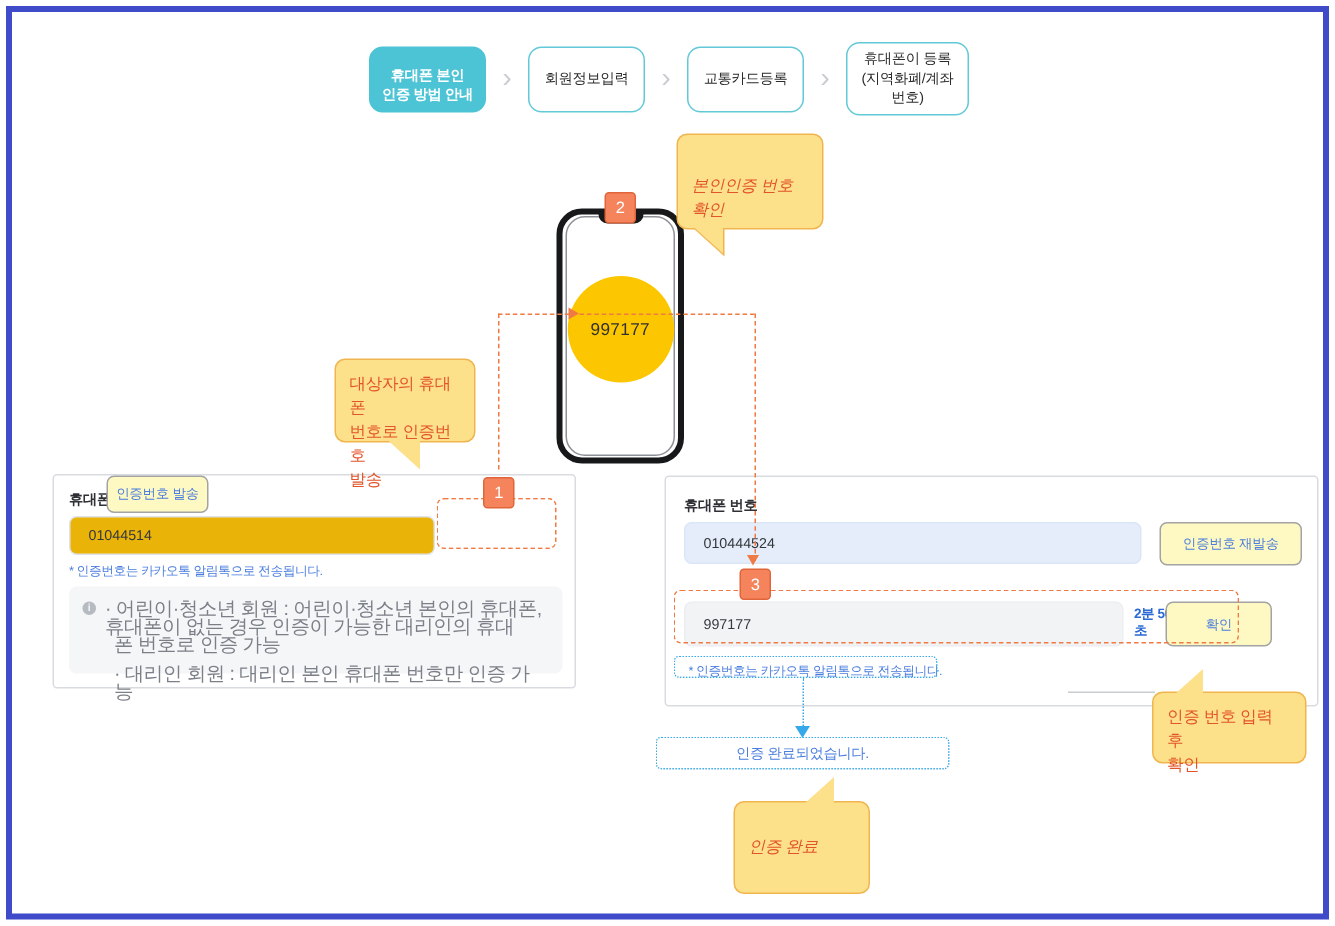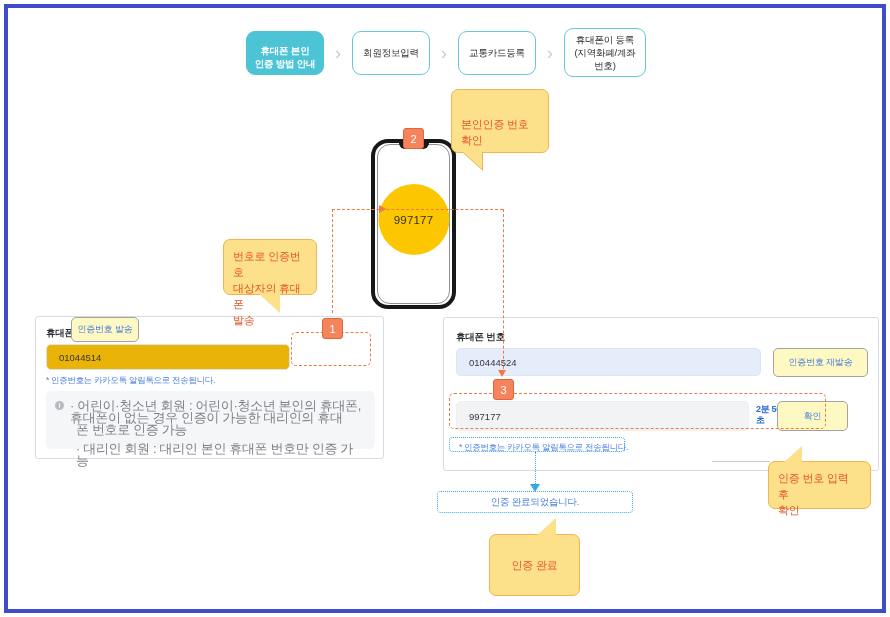--- a/index.html
+++ b/index.html
@@ -337,21 +337,21 @@
     <div class="chev">›</div>
     <div class="step-chip idle wide">
       <div>
         <div>휴대폰이 등록</div>
         <div>(지역화폐/계좌</div>
         <div>번호)</div>
       </div>
     </div>
   </div>
 
-  <div class="bubble" style="left:451px; top:89px; width:98px; height:64px;">
+  <div class="bubble" style="left:451px; top:89px; width:98px; height:64px;font-style:italic;">
     <div style="margin-top:18px;">본인인증 번호 확인</div>
     <div class="tail" style="left:10px; bottom:-17px; border-width:18px 0 0 20px; border-color:#fde08a transparent transparent transparent;"></div>
     <div class="tail" style="left:10px; bottom:-19px; border-width:19px 0 0 21px; border-color:#f0b54f transparent transparent transparent; z-index:-1;"></div>
   </div>
 
   <div class="phone">
     <div class="phone-notch">
       <div class="phone-notch-dot"></div>
     </div>
     <div class="phone-circle">
@@ -362,22 +362,22 @@
 
   <div class="dash-orange-h" style="left:332px; top:209px; width:171px;"></div>
   <div class="arrow-orange-r" style="left:379px; top:205px;"></div>
 
   <div class="dash-orange-v" style="left:332px; top:209px; height:104px;"></div>
 
   <div class="dash-orange-v" style="left:503px; top:209px; height:165px;"></div>
   <div class="arrow-orange-d" style="left:498px; top:370px;"></div>
 
   <div class="bubble" style="left:223px; top:239px; width:94px; height:56px;">
+    <div>대상자의 휴대폰</div>
     <div>번호로 인증번호</div>
-    <div>대상자의 휴대폰</div>
     <div>발송</div>
     <div class="tail" style="left:34px; bottom:-19px; border-width:20px 0 0 22px; border-color:#fde08a transparent transparent transparent;"></div>
   </div>
 
   <div class="panel" style="left:35px; top:316px; width:349px; height:143px;">
     <div class="panel-label" style="position:absolute; left:10px; top:10px;">휴대폰 번호</div>
     <div class="field" style="position:absolute; left:10px; top:27px; width:244px; height:26px;">01044514</div>
     <div class="btn-outline" style="position:absolute; left:296px; top:327px; width:68px; height:25px; margin-left:-261px; margin-top:-327px;">인증번호 발송</div>
     <div class="note" style="position:absolute; left:10px; top:58px;">* 인증번호는 카카오톡 알림톡으로 전송됩니다.</div>
     <div class="infobox" style="position:absolute; left:10px; top:74px; width:329px; height:58px;">
@@ -417,18 +417,18 @@
     <div>인증 번호 입력 후</div>
     <div>확인</div>
     <div class="tail" style="left:14px; top:-16px; border-width:0 0 17px 19px; border-color:transparent transparent #fde08a transparent;"></div>
   </div>
   <div class="line-plain" style="left:712px; top:461px; width:58px;"></div>
 
   <div class="dot-line-blue-v" style="left:535px; top:452px; height:34px;"></div>
   <div class="arrow-blue-d" style="left:530px; top:484px;"></div>
   <div class="dot-box-blue complete-chip" style="left:437px; top:491px; width:196px; height:22px;">인증 완료되었습니다.</div>
 
-  <div class="bubble" style="left:489px; top:534px; width:91px; height:62px; display:flex; align-items:center; justify-content:center;">
+  <div class="bubble" style="left:489px; top:534px; width:91px; height:62px; display:flex; align-items:center; font-style:italic;">
     <div>인증 완료</div>
     <div class="tail" style="left:46px; top:-17px; border-width:0 0 18px 20px; border-color:transparent transparent #fde08a transparent;"></div>
   </div>
 
 </div>
 
 </body></html>

